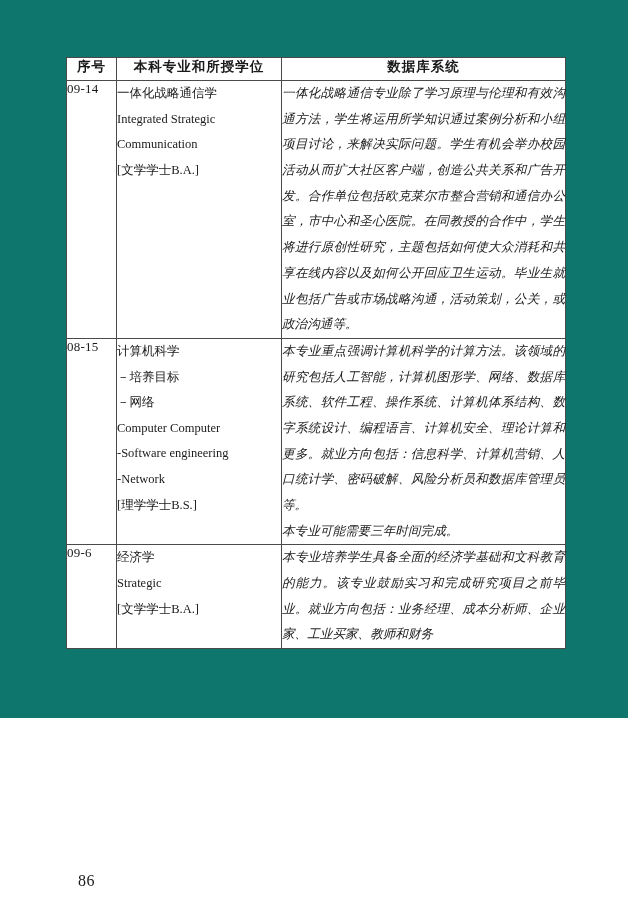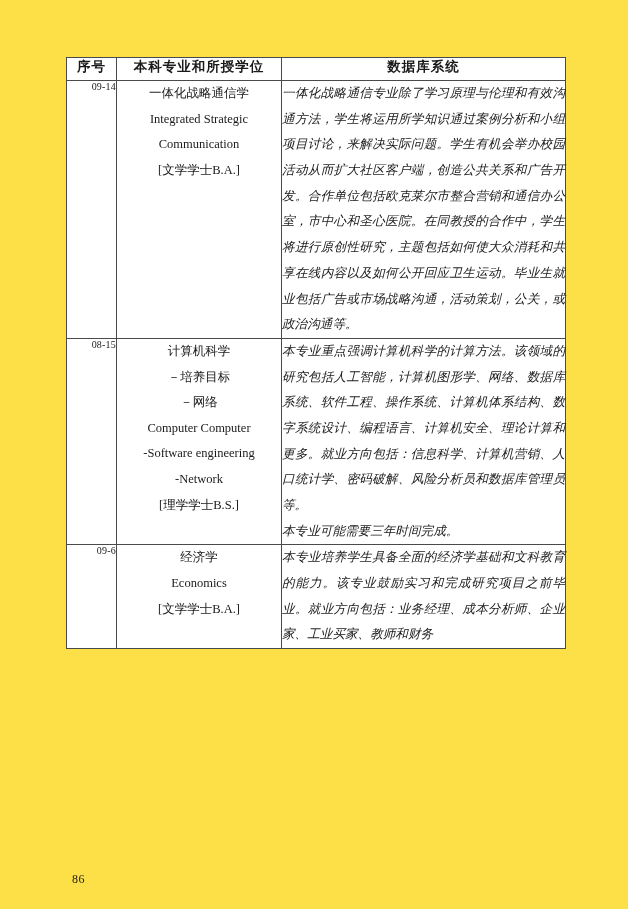--- a/index.html
+++ b/index.html
@@ -14,22 +14,22 @@
     color: #1a1a1a;
     position: relative;
     overflow: hidden;
   }
 
   #page {
     position: absolute;
     left: 0;
     top: 0;
     width: 628px;
-    height: 909px;
-    background: #fde047;
+    height: 718px;
+    background: #0f766e;
   }
 
   #program-table {
     position: absolute;
     left: 66px;
     top: 57px;
     width: 499px;
     border-collapse: collapse;
     table-layout: fixed;
   }
@@ -53,57 +53,56 @@
     font-size: 13.5px;
     font-weight: bold;
     letter-spacing: 1px;
     padding: 7px 0 7px 0;
     height: 22px;
     vertical-align: middle;
   }
 
   
   td.idx {
-    text-align: right;
-    font-size: 10px;
+    text-align: left;
+    font-size: 13px;
     vertical-align: middle;
     padding-left: 6px;
     letter-spacing: 0.2px;
   }
 
   
   td.major {
     padding: 8px 6px 8px 9px;
     font-size: 12.5px;
     line-height: 2.05;
     vertical-align: middle;
   }
   td.major .line {
     white-space: nowrap;
-    text-align: center;
   }
 
   
   td.goal {
     padding: 6px 6px 6px 7px;
     font-size: 12.6px;
     line-height: 2.04;
     text-align: justify;
     text-justify: inter-ideograph;
     font-style: italic;
   }
   td.goal p {
     margin: 0;
   }
 
   #page-number {
     position: absolute;
-    left: 72px;
+    left: 78px;
     top: 872px;
-    font-size: 12px;
+    font-size: 16px;
     letter-spacing: 0.5px;
   }
 </style>
 </head>
 <body>
 
 <div id="page">
 
   <table id="program-table">
     <colgroup>
@@ -147,21 +146,21 @@
         <td class="goal">
           <p>本专业重点强调计算机科学的计算方法。该领域的研究包括人工智能，计算机图形学、网络、数据库系统、软件工程、操作系统、计算机体系结构、数字系统设计、编程语言、计算机安全、理论计算和更多。就业方向包括：信息科学、计算机营销、人口统计学、密码破解、风险分析员和数据库管理员等。</p>
           <p>本专业可能需要三年时间完成。</p>
         </td>
       </tr>
 
       <tr>
         <td class="idx">09-6</td>
         <td class="major">
           <div class="line">经济学</div>
-          <div class="line">Economics</div>
+          <div class="line">Strategic</div>
           <div class="line">[文学学士B.A.]</div>
         </td>
         <td class="goal">
           <p>本专业培养学生具备全面的经济学基础和文科教育的能力。该专业鼓励实习和完成研究项目之前毕业。就业方向包括：业务经理、成本分析师、企业家、工业买家、教师和财务</p>
         </td>
       </tr>
 
 
     </tbody>
   </table>

